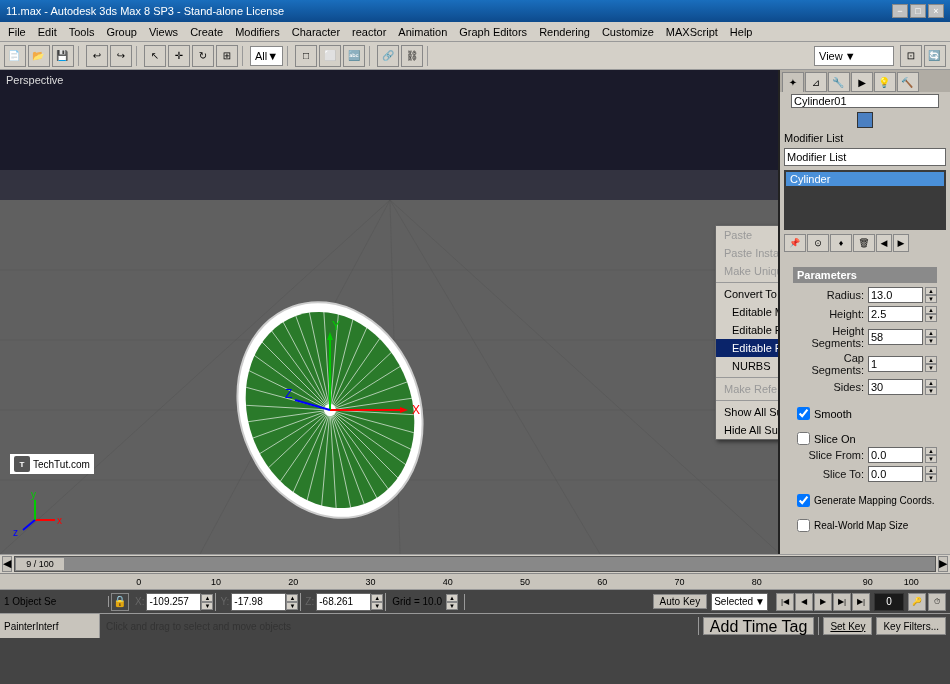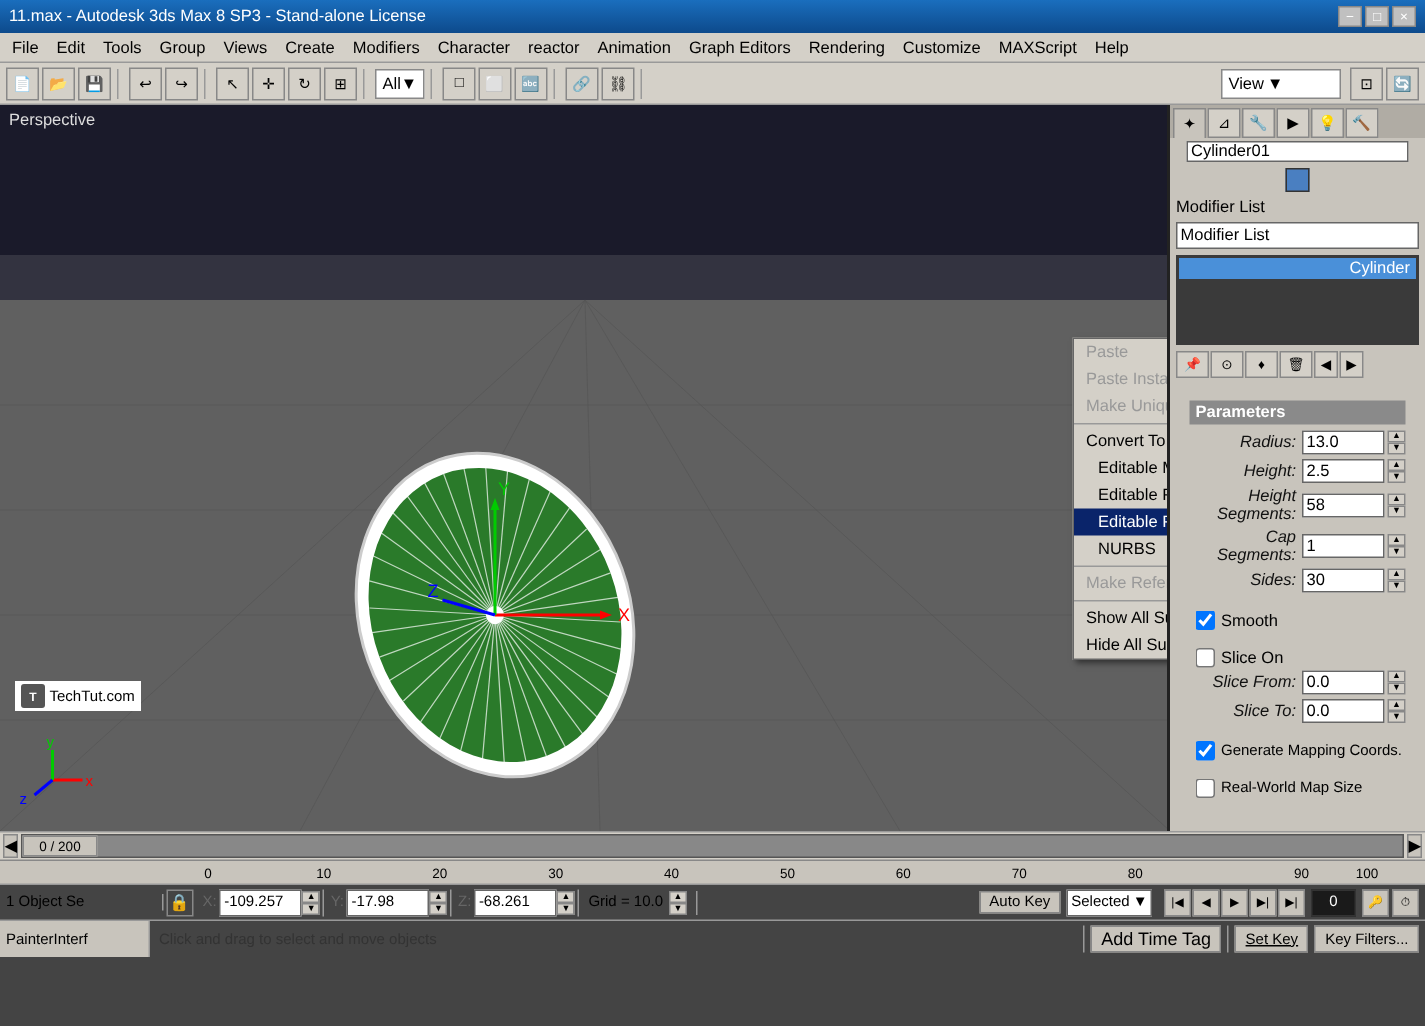--- a/index.html
+++ b/index.html
@@ -162,21 +162,20 @@
       padding: 0 2px;
     }
 
     .modifier-stack {
       background: #3a3a3a;
       margin: 2px 4px;
       height: 60px;
       color: #fff;
       font-size: 11px;
       padding: 2px;
-      text-align: right;
     }
 
     .modifier-stack-buttons {
       display: flex;
       gap: 1px;
       padding: 2px 4px;
     }
     .modifier-stack-btn {
       width: 22px; height: 18px;
       background: #d4d0c8;
@@ -196,21 +195,20 @@
       display: flex;
       align-items: center;
       margin-bottom: 3px;
       font-size: 11px;
     }
     .param-label {
       flex: 1;
       text-align: right;
       padding-right: 4px;
       color: #111;
-      font-style: italic;
     }
     .param-input {
       width: 55px;
       height: 16px;
       border: 1px solid #666;
       font-size: 11px;
       background: white;
       padding: 0 2px;
     }
     .param-spinner {
@@ -689,21 +687,21 @@
         <span style="font-size:10px;">Real-World Map Size</span>
       </div>
 
     </div>
   </div>
 </div>
 
 <div style="background:#d4d0c8; height:20px; display:flex; align-items:center; border-top:1px solid #999; border-bottom:1px solid #888;">
   <div style="width:10px; height:16px; background:#c8c4bc; border:1px solid #888; cursor:pointer; margin:0 2px;">◀</div>
   <div style="flex:1; height:16px; background:#888; border:1px solid #555; position:relative;">
-    <div style="position:absolute; left:0; top:0; width:50px; height:100%; background:#c8c4bc; border:1px solid #888; display:flex; align-items:center; justify-content:center; font-size:9px;">0 / 200</div>
+    <div style="position:absolute; left:0; top:0; width:50px; height:100%; background:#c8c4bc; border:1px solid #888; display:flex; align-items:center; justify-content:center; font-size:9px;">9 / 100</div>
   </div>
   <div style="width:10px; height:16px; background:#c8c4bc; border:1px solid #888; cursor:pointer; margin:0 2px;">▶</div>
 </div>
 
 <div style="background:#c8c4bc; height:16px; display:flex; align-items:center; border-bottom:1px solid #999; overflow:hidden;">
   <div style="width:100px;"></div>
   <div style="flex:1; display:flex; align-items:center; font-size:9px;">
     <span style="flex:1; text-align:center;">0</span>
     <span style="flex:1; text-align:center;">10</span>
     <span style="flex:1; text-align:center;">20</span>
@@ -775,19 +773,19 @@
   <div style="display:flex; gap:2px; margin:0 4px;">
     <button class="transport-btn">🔑</button>
     <button class="transport-btn">⏱</button>
   </div>
 </div>
 
 <div class="status-row2">
   <div style="width:100px; padding:0 4px; font-size:10px; background:#c8c4bc; border-right:1px solid #999; height:100%; display:flex; align-items:center;">PainterInterf</div>
   <div class="bottom-status-text">Click and drag to select and move objects</div>
   <div style="display:flex; align-items:center; gap:4px; padding:0 4px; border-left:1px solid #999;">
-    <button style="padding:0 6px; height:18px; background:#c8c4bc; border:1px solid #888; font-size:12px; cursor:pointer;">Add Time Tag</button>
+    <button style="padding:0 6px; height:18px; background:#c8c4bc; border:1px solid #888; font-size:16px; cursor:pointer;">Add Time Tag</button>
   </div>
   <div style="display:flex; align-items:center; gap:4px; padding:0 4px; border-left:1px solid #999;">
     <button style="padding:0 6px; height:18px; background:#c8c4bc; border:1px solid #888; font-size:10px; cursor:pointer;text-decoration:underline;">Set Key</button>
     <button style="padding:0 6px; height:18px; background:#c8c4bc; border:1px solid #888; font-size:10px; cursor:pointer;">Key Filters...</button>
   </div>
 </div>
 
 </body></html>

